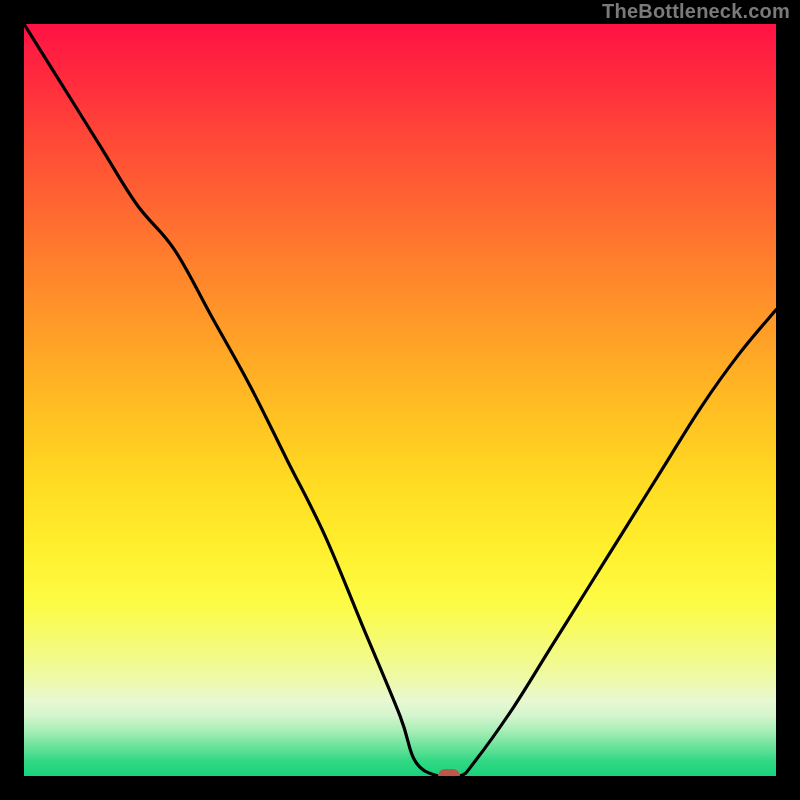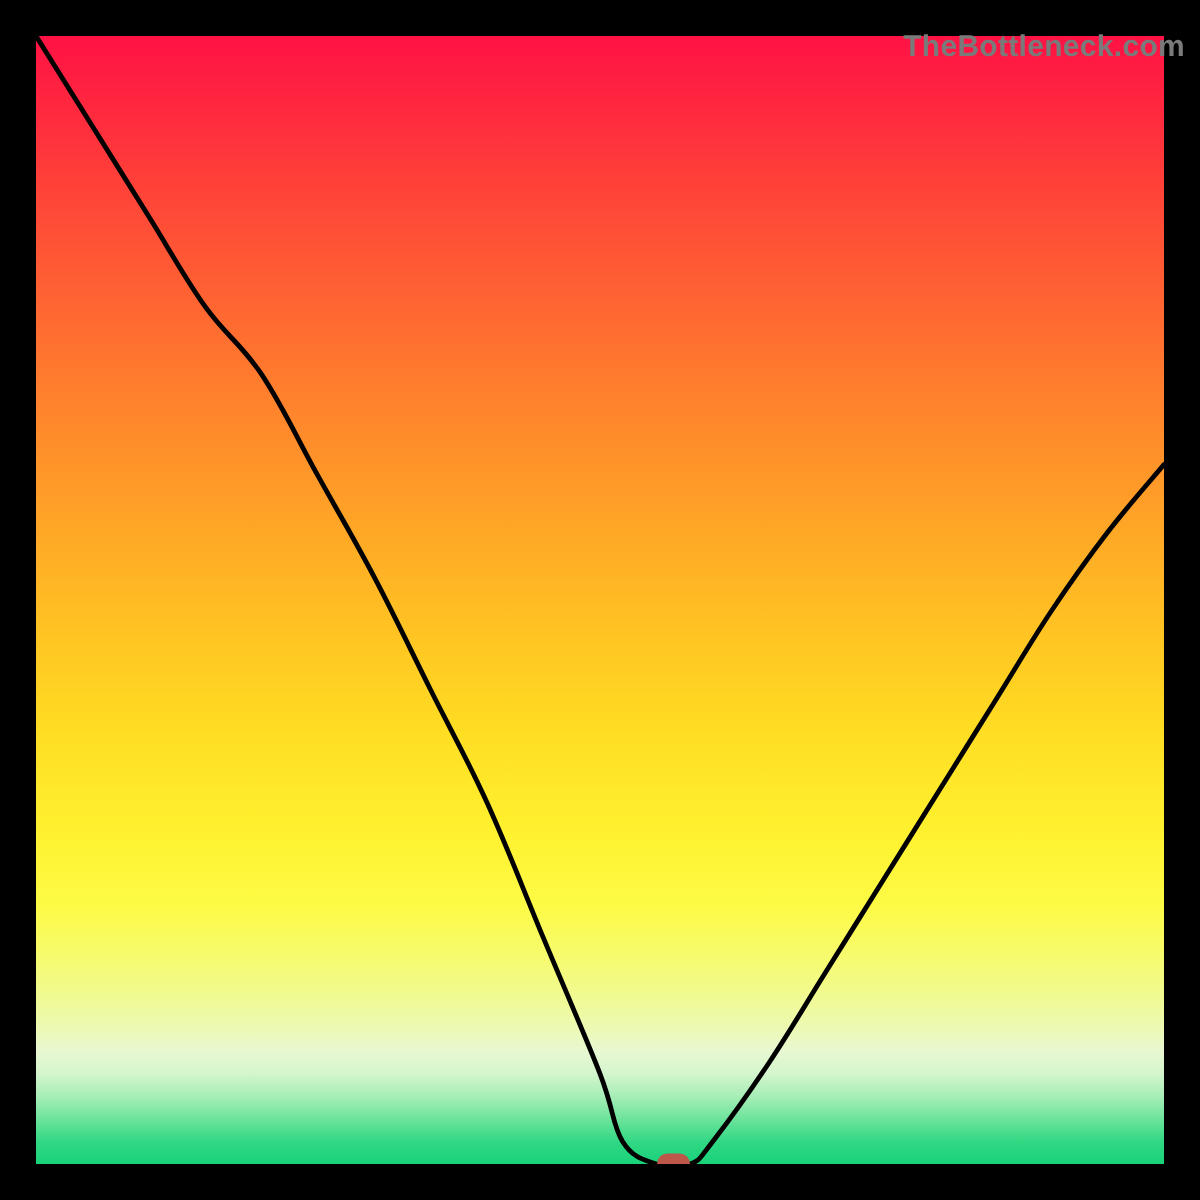--- a/index.html
+++ b/index.html
@@ -12,21 +12,21 @@
     font-family: Arial, Helvetica, sans-serif;
   }
   .container {
     position: relative;
     width: 800px;
     height: 800px;
     background: #000;
   }
   .watermark {
     position: absolute;
-    top: 20px;
+    top: 0;
     right: 10px;
     color: #7a7a7a;
     font-size: 20px;
     font-weight: 600;
     letter-spacing: 0.2px;
     z-index: 10;
   }
   .plot {
     position: absolute;
     left: 24px;

